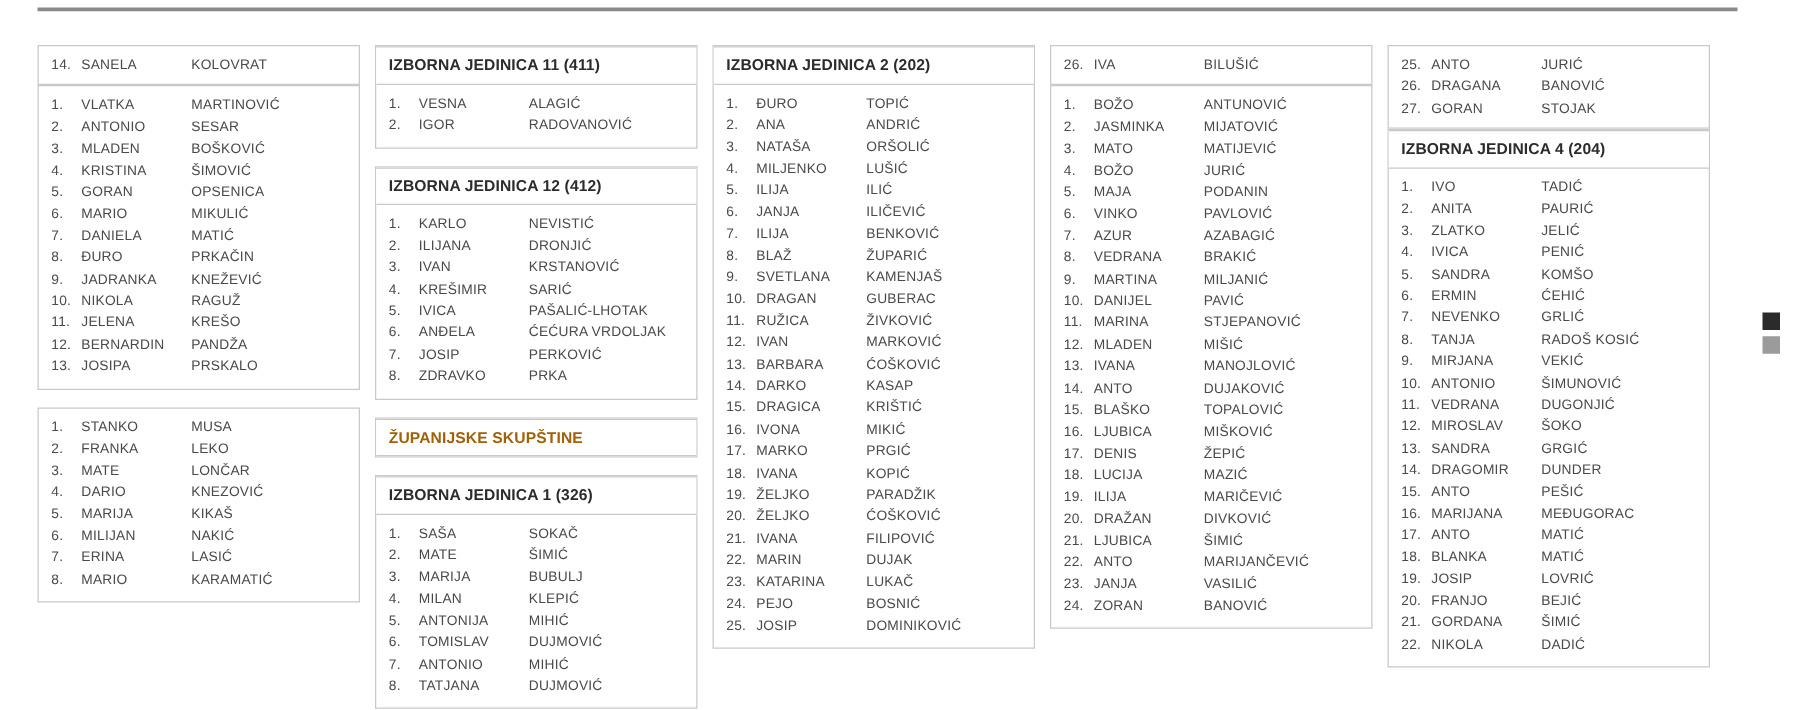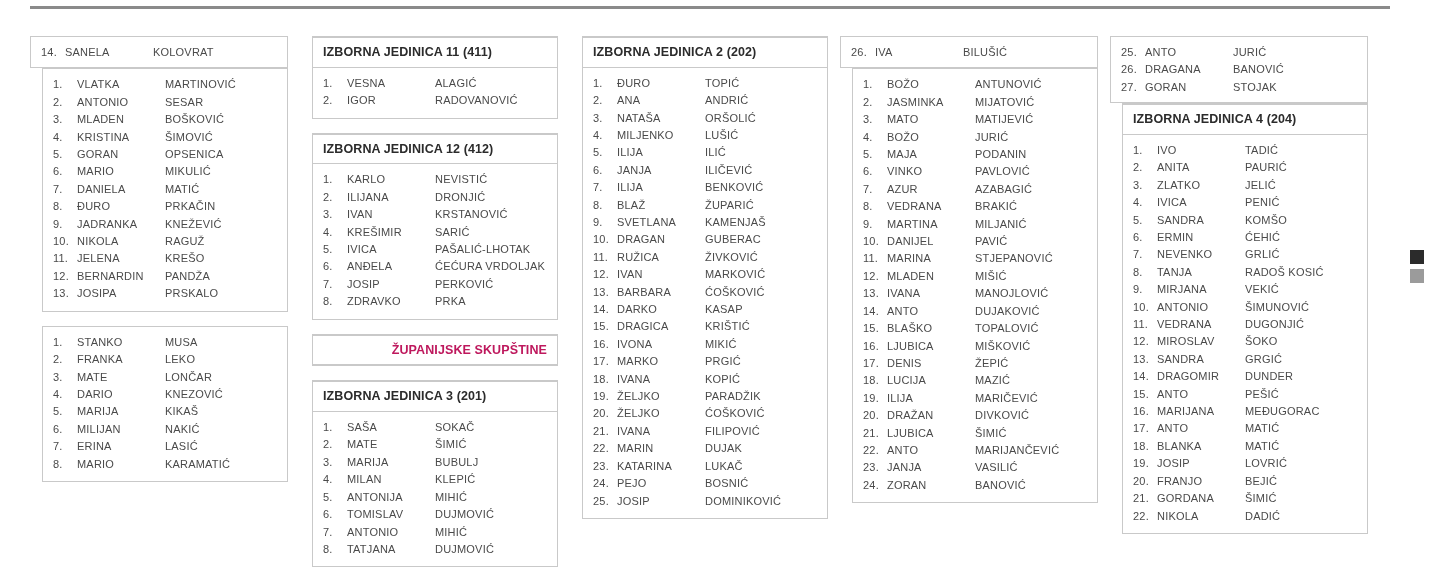--- a/index.html
+++ b/index.html
@@ -43,35 +43,34 @@
     width: 258px;
     flex: 0 0 258px;
   }
   
   .block {
     border: 1px solid #c9c9c9;
     border-top: none;
     background: #fff;
     margin-bottom: 14px;
   }
-  .block.first { border-top: 1px solid #c9c9c9; margin-left: 12px; }
+  .block.first { border-top: 1px solid #c9c9c9; }
   .block-title {
     font-size: 12.5px;
     font-weight: bold;
     color: #2b2b2b;
     letter-spacing: .1px;
     padding: 8px 10px 7px 10px;
     border-top: 1px solid #c9c9c9;
     border-bottom: 1px solid #c9c9c9;
     background: #fff;
     line-height: 1.1;
   }
   .block-title.red {
-    color: #be185d;
-    text-align: right;
+    color: #a16207;
   }
   .rows {
     padding: 7px 0 8px 0;
   }
   .row {
     display: flex;
     font-size: 11px;
     line-height: 17.4px;
     color: #4a4a4a;
     letter-spacing: .2px;
@@ -299,21 +298,21 @@
               <span class="num">8.</span>
               <span class="first-name">ZDRAVKO</span>
               <span class="last-name">PRKA</span>
             </div>
           </div>
         </div>
         <div class="block first">
           <div class="block-title red">ŽUPANIJSKE SKUPŠTINE</div>
         </div>
         <div class="block first">
-          <div class="block-title">IZBORNA JEDINICA 3 (201)</div>
+          <div class="block-title">IZBORNA JEDINICA 1 (326)</div>
           <div class="rows">
             <div class="row">
               <span class="num">1.</span>
               <span class="first-name">SAŠA</span>
               <span class="last-name">SOKAČ</span>
             </div>
             <div class="row">
               <span class="num">2.</span>
               <span class="first-name">MATE</span>
               <span class="last-name">ŠIMIĆ</span>

